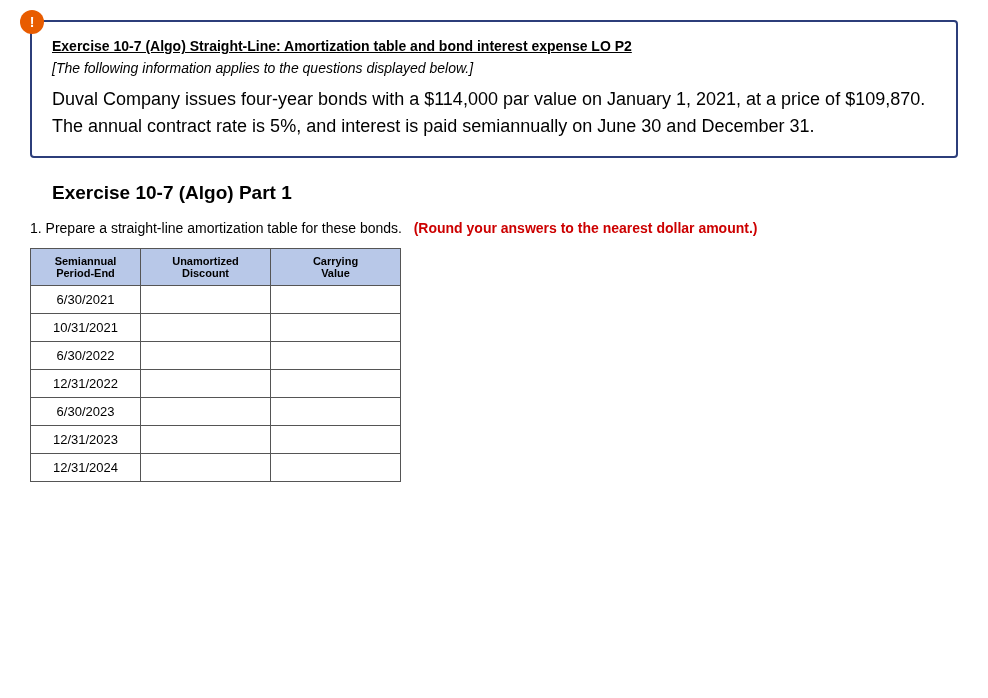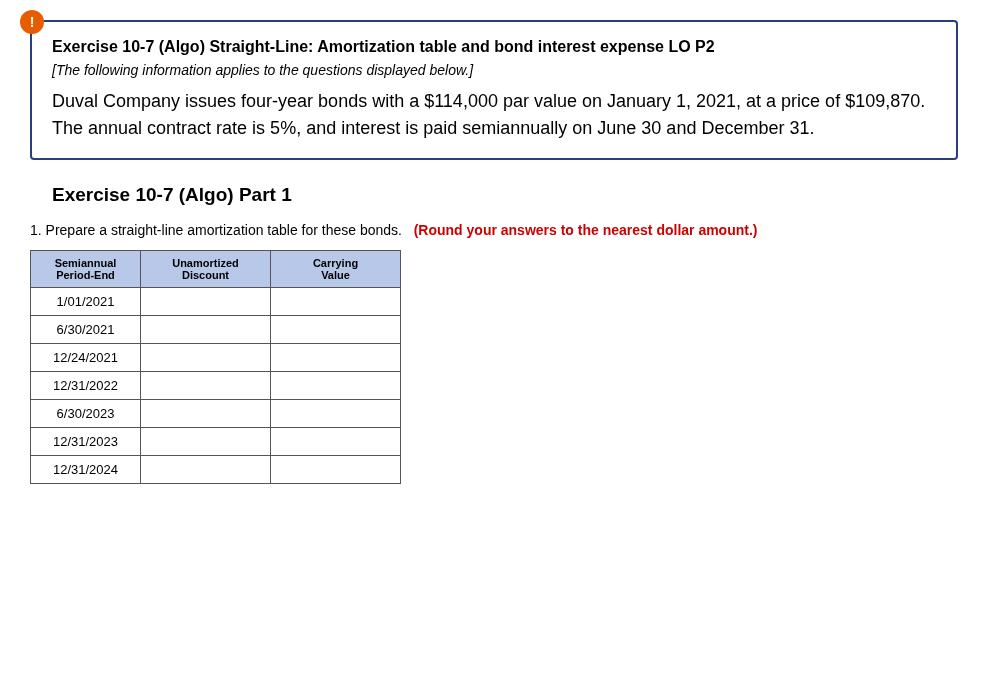--- a/index.html
+++ b/index.html
@@ -45,21 +45,22 @@
     .required-info-label {
       color: #1a3a8a;
       font-weight: bold;
       margin-bottom: 6px;
       font-size: 14px;
     }
 
     .exercise-title {
       font-weight: bold;
       margin-bottom: 6px;
-      font-size: 16px;
+      font-size: 14px;
+      text-decoration: underline;
     }
 
     .italic-note {
       font-style: italic;
       margin-bottom: 10px;
       font-size: 14px;
     }
 
     .description-text {
       font-size: 18px;
@@ -141,32 +142,32 @@
 
 <table class="amort-table">
   <thead>
     <tr class="header-row">
       <th>Semiannual<br>Period-End</th>
       <th>Unamortized<br>Discount</th>
       <th>Carrying<br>Value</th>
     </tr>
   </thead>
   <tbody id="table-body">
-  <tr>
-        <td class="date-cell">1/01/2021</td>
-        <td class="input-cell"></td>
-        <td class="input-cell"></td>
-      </tr>
       <tr>
         <td class="date-cell">6/30/2021</td>
         <td class="input-cell"></td>
         <td class="input-cell"></td>
       </tr>
       <tr>
-        <td class="date-cell">12/24/2021</td>
+        <td class="date-cell">10/31/2021</td>
+        <td class="input-cell"></td>
+        <td class="input-cell"></td>
+      </tr>
+      <tr>
+        <td class="date-cell">6/30/2022</td>
         <td class="input-cell"></td>
         <td class="input-cell"></td>
       </tr>
       <tr>
         <td class="date-cell">12/31/2022</td>
         <td class="input-cell"></td>
         <td class="input-cell"></td>
       </tr>
       <tr>
         <td class="date-cell">6/30/2023</td>

